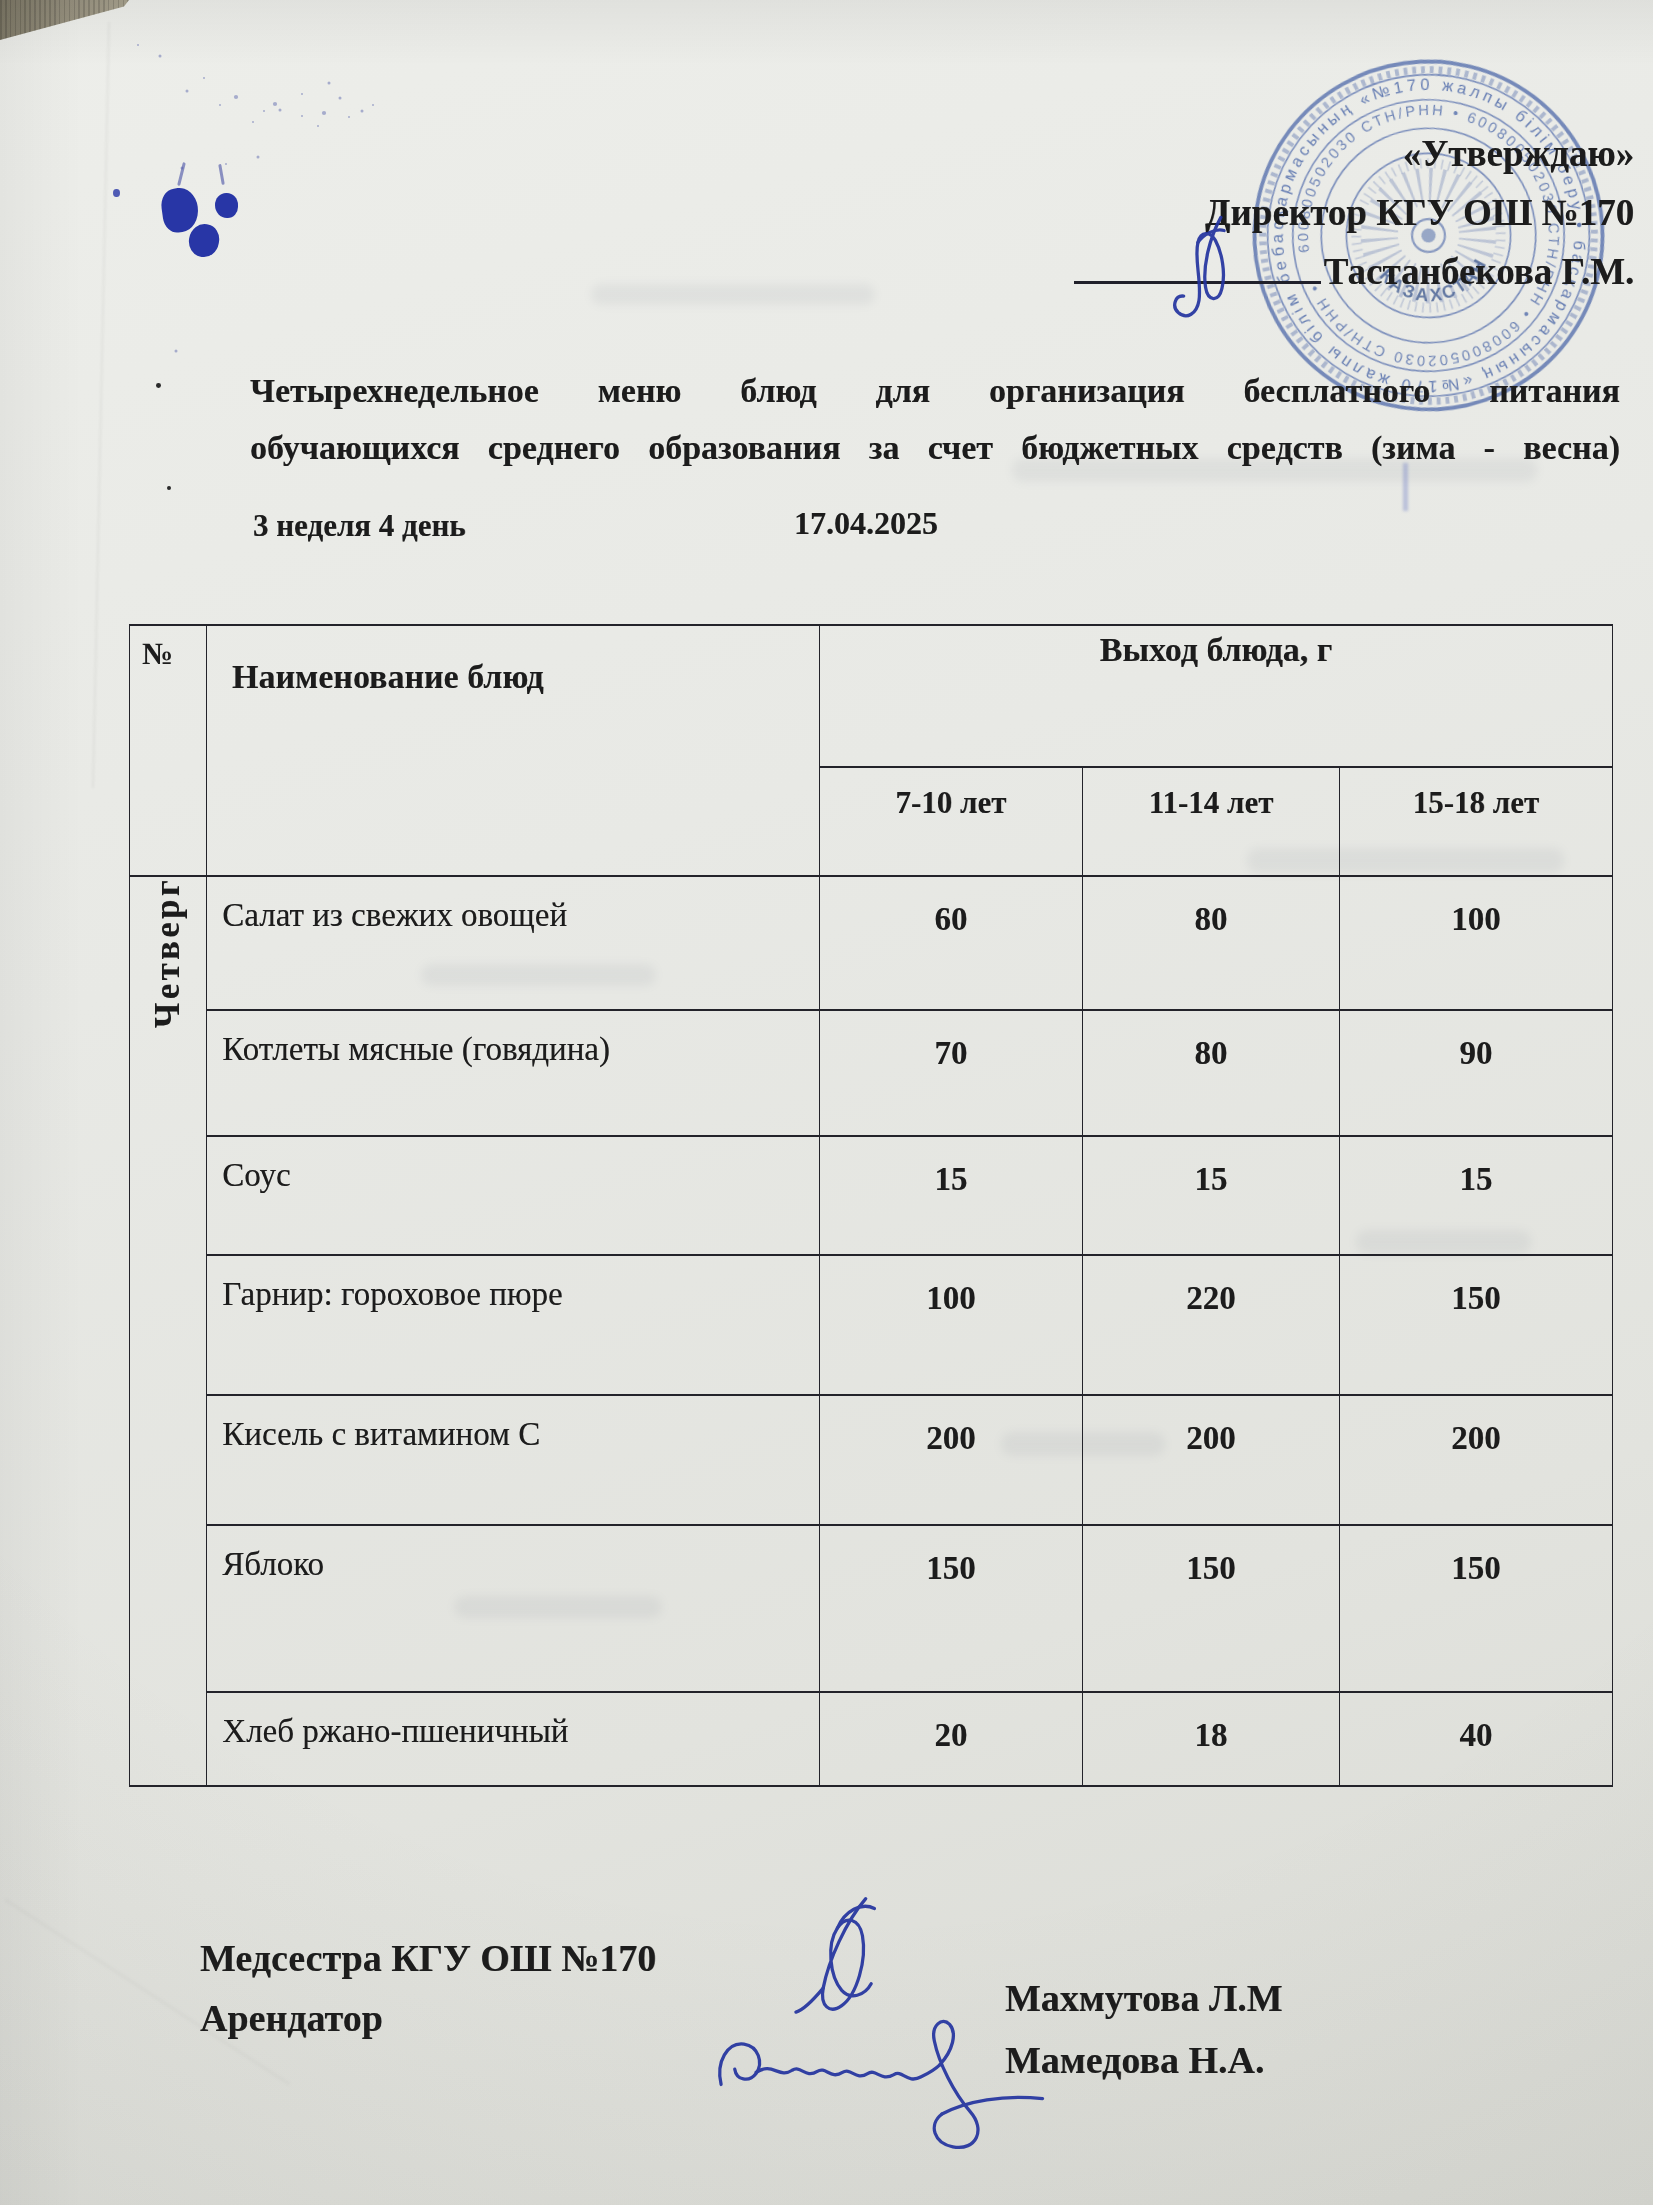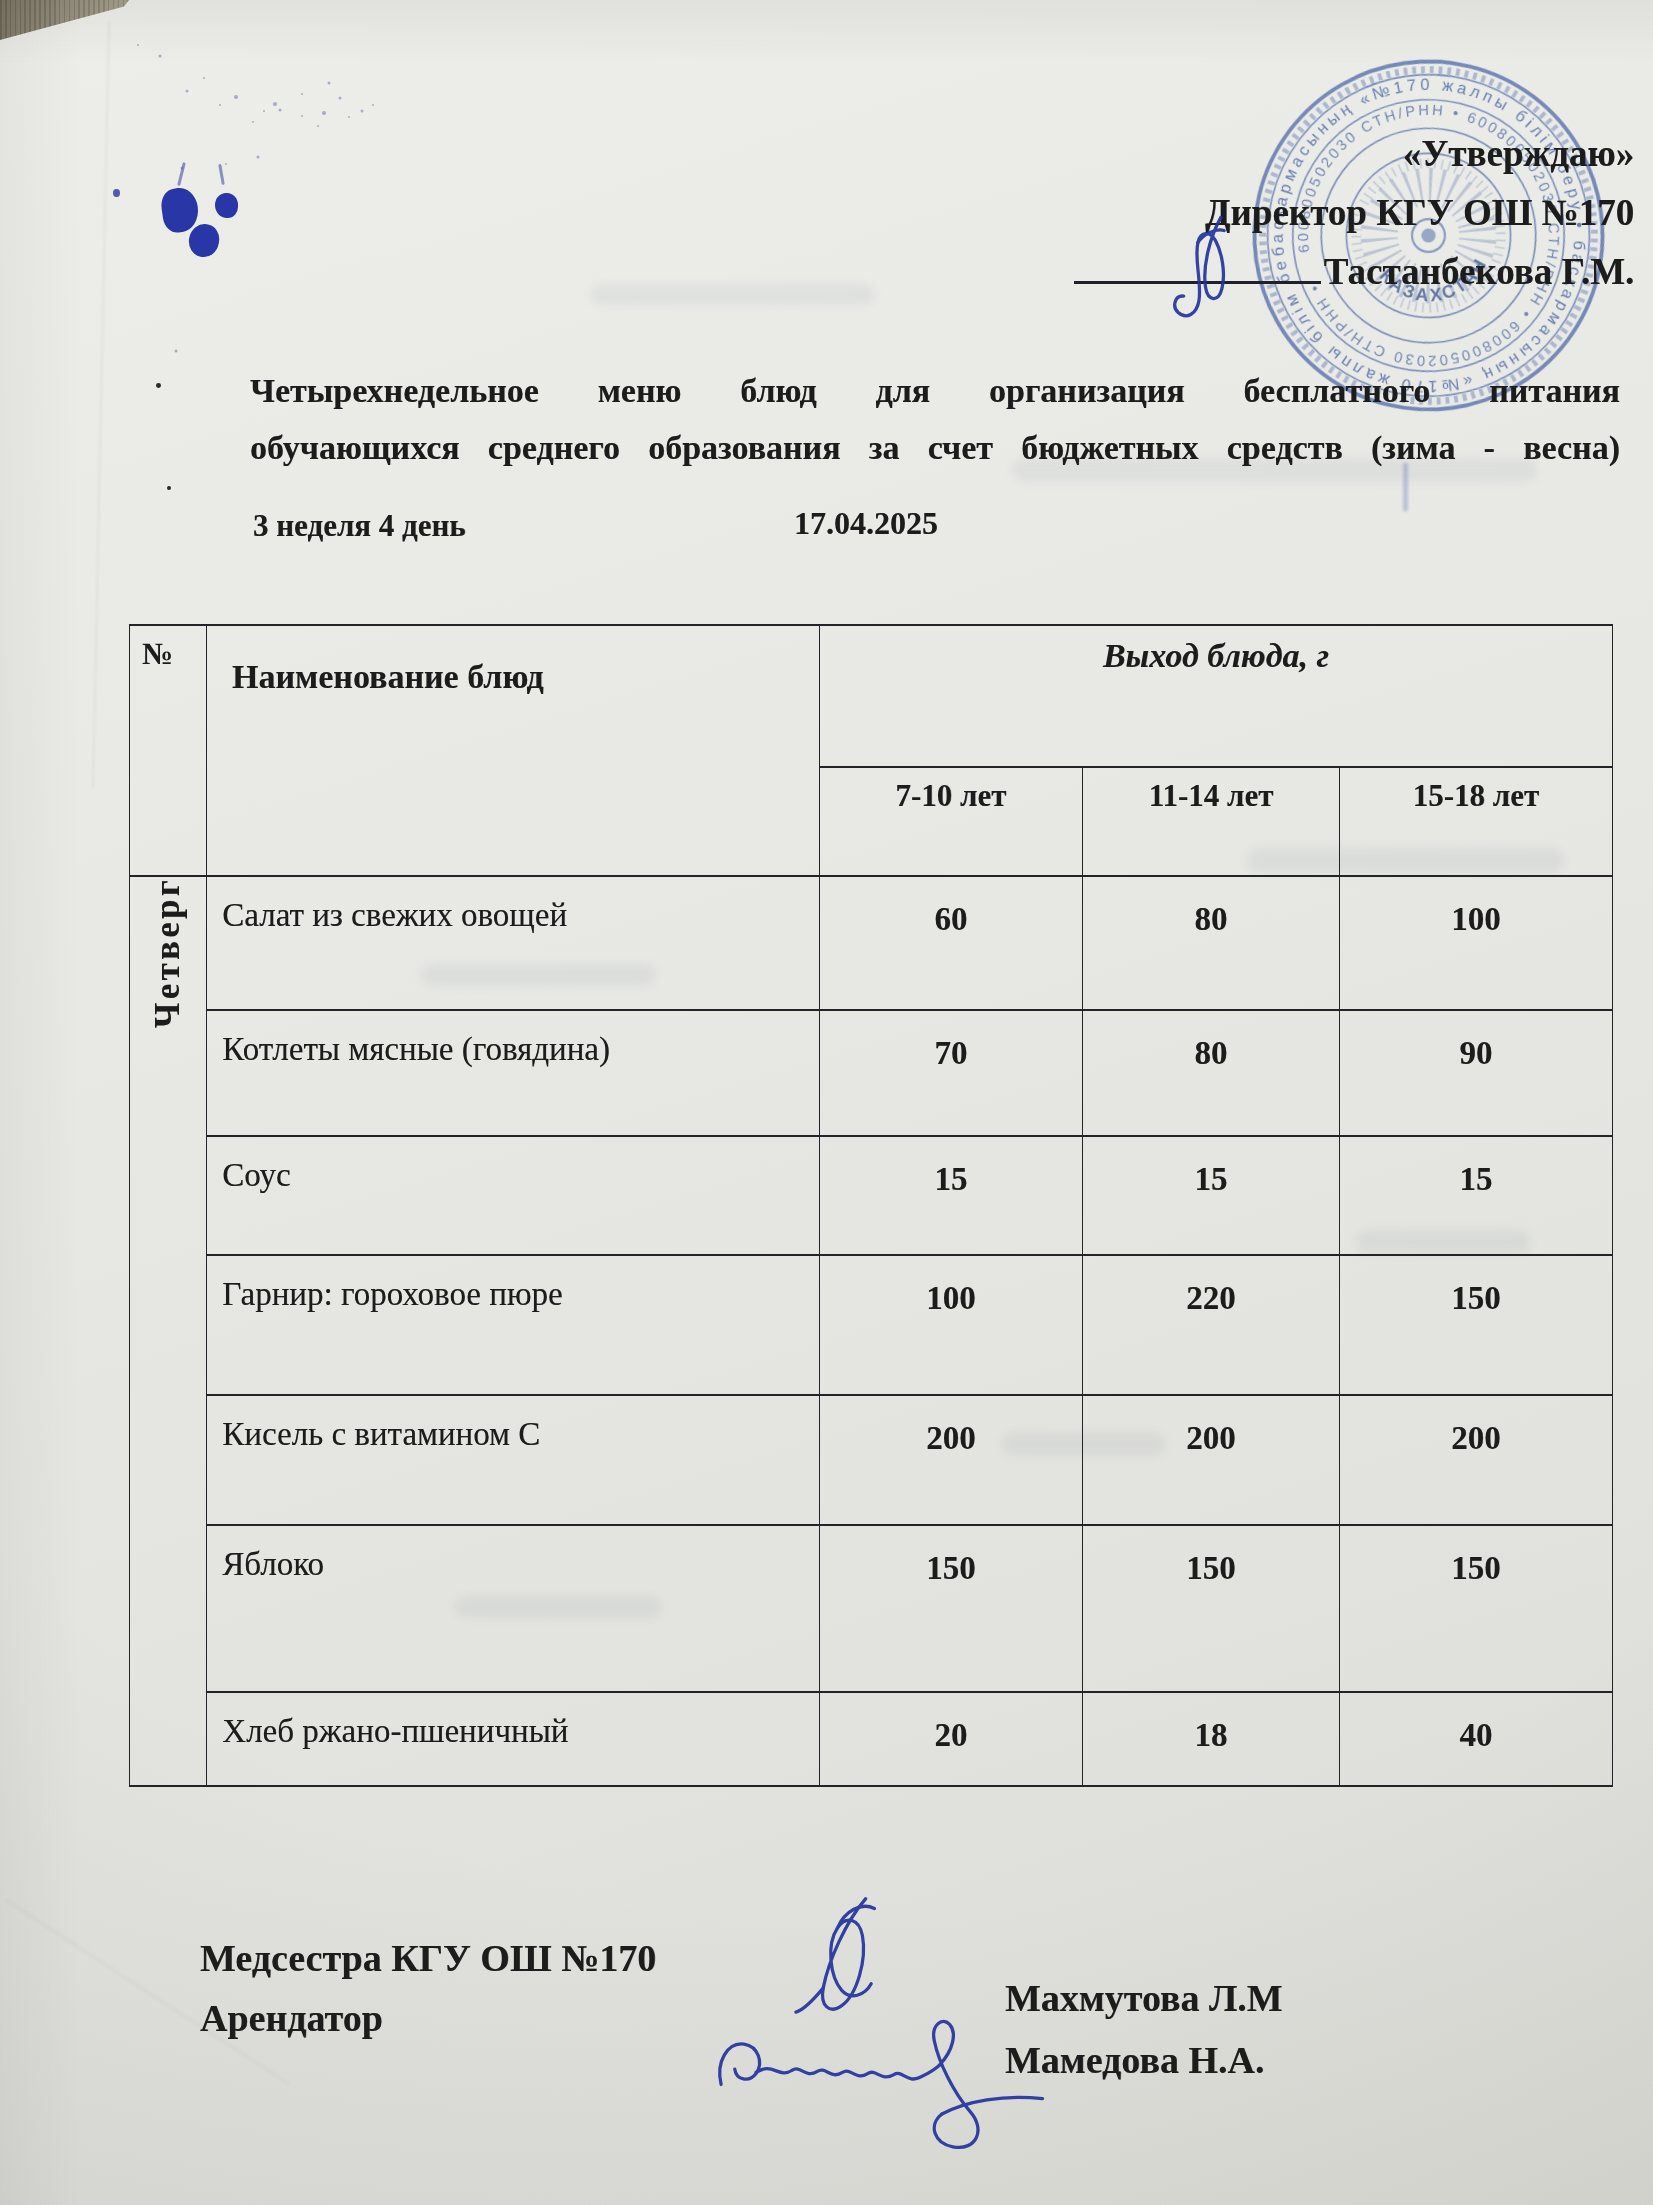--- a/index.html
+++ b/index.html
@@ -48,23 +48,23 @@
 
   
   table.menu { position:absolute; left:129px; top:624px; width:1482px;
                border-collapse:collapse; table-layout:fixed; z-index:4; }
   table.menu td { border-top:2.2px solid #23232a; border-bottom:2.2px solid #23232a;
                   border-left:1.4px solid #23232a; border-right:1.4px solid #23232a;
                   vertical-align:top; }
   td.h-num  { font-weight:bold; font-size:31px; padding:9.8px 0 0 12px; }
   td.h-dish { font-weight:bold; font-size:34px; padding:32px 0 0 25px;
               text-shadow:0.3px 0.4px 0.4px rgba(20,20,20,.4); }
-  td.h-out  { font-weight:bold; font-size:34px; padding-top:11px; text-align:center;
-              text-shadow:0.3px 0.4px 0.4px rgba(20,20,20,.4);font-style:italic; }
-  td.h-age  { font-weight:bold; font-size:31px; padding-top:10px; text-align:center;
+  td.h-out  { font-weight:bold; font-size:34px; padding-top:5px; text-align:center;
+              text-shadow:0.3px 0.4px 0.4px rgba(20,20,20,.4); }
+  td.h-age  { font-weight:bold; font-size:31px; padding-top:17px; text-align:center;
               text-shadow:0.3px 0.4px 0.4px rgba(20,20,20,.4); }
   td.c-day  { text-align:center; vertical-align:middle; }
   .day-vertical { display:inline-block; writing-mode:vertical-rl; transform:rotate(180deg);
                   font-weight:bold; font-size:35px; letter-spacing:3.3px;
                   text-shadow:0.3px 0.4px 0.4px rgba(20,20,20,.4); }
   td.c-dish { font-size:33px; padding:19.7px 0 0 15.3px;
               text-shadow:0.2px 0.4px 0.3px rgba(20,20,20,.5); }
   td.c-val  { font-weight:bold; font-size:33px; padding-top:24px; text-align:center;
               text-shadow:0.2px 0.4px 0.3px rgba(20,20,20,.4); }
   tr.hA{height:142px;} tr.hB{height:109px;}

